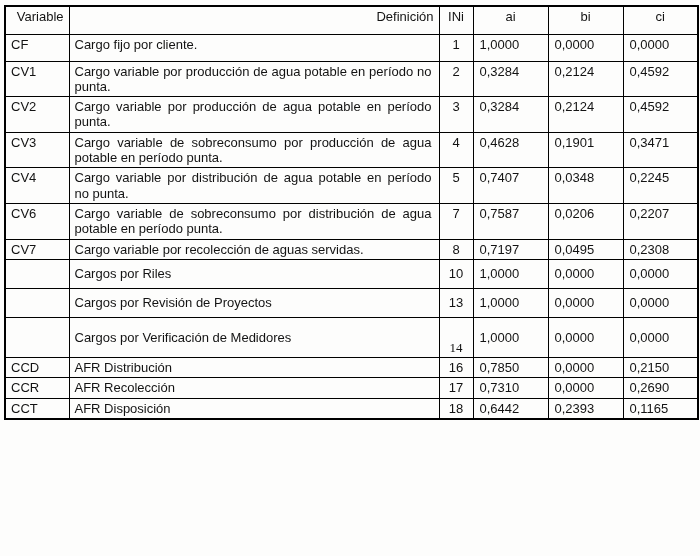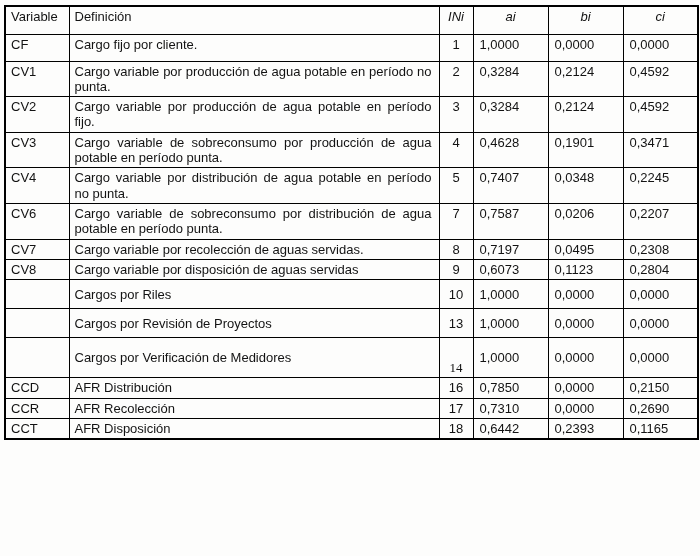--- a/index.html
+++ b/index.html
@@ -25,24 +25,24 @@
     vertical-align: top;
     overflow: hidden;
   }
   col.col-var { width: 64px; }
   col.col-def { width: 370px; }
   col.col-ini { width: 34px; }
   col.col-num { width: 75px; }
   thead th {
     font-weight: normal;
     height: 28px;
-    text-align: left;
+    text-align: right;
     vertical-align: top;
   }
-  thead th.h-center { text-align: center; font-style: italic; }
+  thead th.h-center { text-align: center; }
   td.cell-variable { text-align: left; margin-top: 40px; }
   td.cell-definicion { text-align: justify; padding-right: 7px; margin-top: 20px; }
   td.cell-ini { text-align: center; padding-left: 2px; padding-right: 2px; }
   td.cell-num { text-align: left; padding-left: 6px; margin-left: 18px; }
   tr.first-row td { height: 27px; }
   tr.tall td { height: 29px; vertical-align: middle; }
   tr.taller td { height: 40px; vertical-align: middle; }
   tr.taller td.cell-ini { vertical-align: bottom; font-family: Liberation Serif, serif; }
 </style>
 </head>
@@ -80,21 +80,21 @@
         <tr>
           <td class="cell-variable">CV1</td>
           <td class="cell-definicion">Cargo variable por producción de agua potable en período no punta.</td>
           <td class="cell-ini">2</td>
           <td class="cell-num">0,3284</td>
           <td class="cell-num">0,2124</td>
           <td class="cell-num">0,4592</td>
         </tr>
         <tr>
           <td class="cell-variable">CV2</td>
-          <td class="cell-definicion">Cargo variable por producción de agua potable en período fijo.</td>
+          <td class="cell-definicion">Cargo variable por producción de agua potable en período punta.</td>
           <td class="cell-ini">3</td>
           <td class="cell-num">0,3284</td>
           <td class="cell-num">0,2124</td>
           <td class="cell-num">0,4592</td>
         </tr>
         <tr>
           <td class="cell-variable">CV3</td>
           <td class="cell-definicion">Cargo variable de sobreconsumo por producción de agua potable en período punta.</td>
           <td class="cell-ini">4</td>
           <td class="cell-num">0,4628</td>
@@ -117,28 +117,20 @@
           <td class="cell-num">0,0206</td>
           <td class="cell-num">0,2207</td>
         </tr>
         <tr>
           <td class="cell-variable">CV7</td>
           <td class="cell-definicion">Cargo variable por recolección de aguas servidas.</td>
           <td class="cell-ini">8</td>
           <td class="cell-num">0,7197</td>
           <td class="cell-num">0,0495</td>
           <td class="cell-num">0,2308</td>
-        </tr>
-        <tr>
-          <td class="cell-variable">CV8</td>
-          <td class="cell-definicion">Cargo variable por disposición de aguas servidas</td>
-          <td class="cell-ini">9</td>
-          <td class="cell-num">0,6073</td>
-          <td class="cell-num">0,1123</td>
-          <td class="cell-num">0,2804</td>
         </tr>
         <tr class="tall">
           <td class="cell-variable"></td>
           <td class="cell-definicion">Cargos por Riles</td>
           <td class="cell-ini">10</td>
           <td class="cell-num">1,0000</td>
           <td class="cell-num">0,0000</td>
           <td class="cell-num">0,0000</td>
         </tr>
         <tr class="tall">

